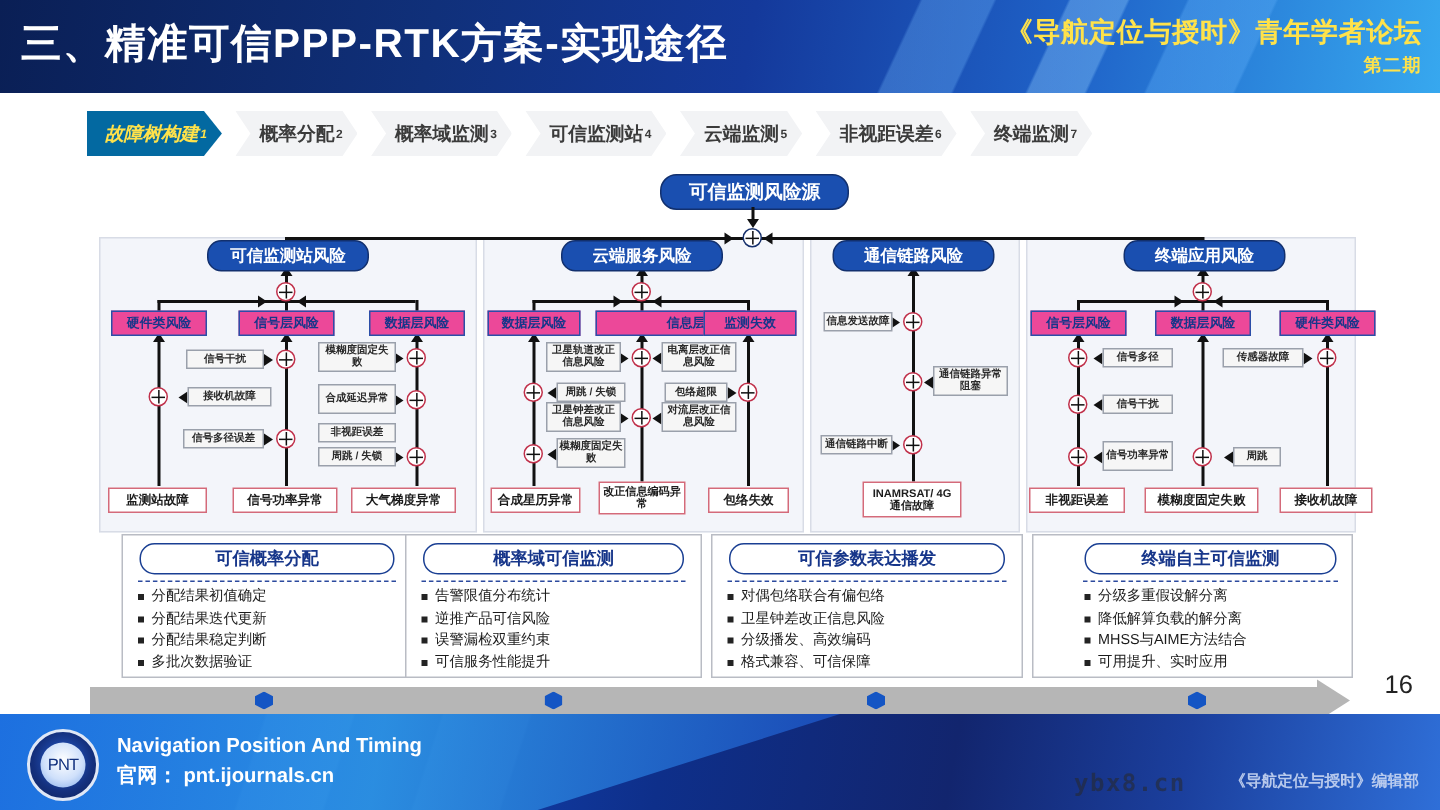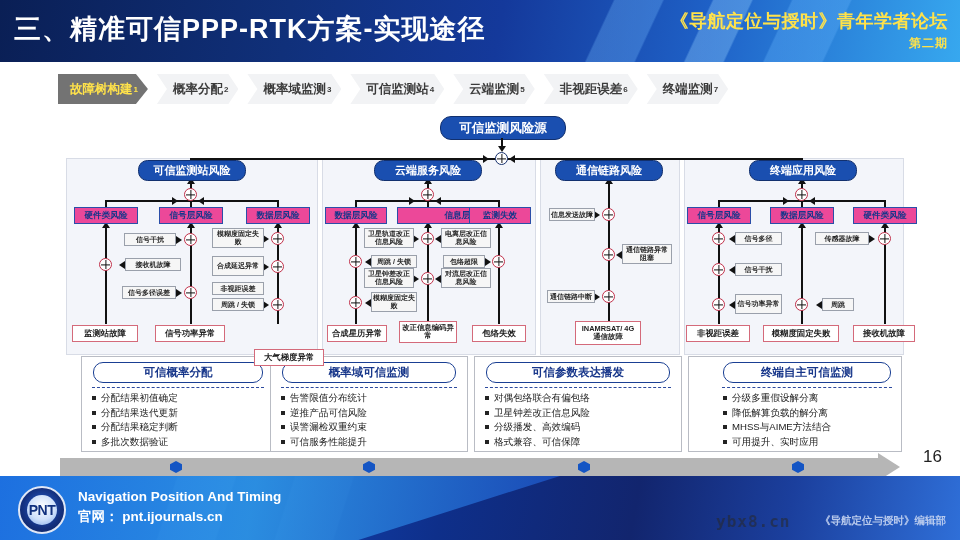--- a/index.html
+++ b/index.html
@@ -40,23 +40,24 @@
     position:absolute;left:58px;top:74px;width:846px;height:30px;
     display:flex;align-items:stretch;
   }
   .tab{
     position:relative;height:30px;display:flex;align-items:center;justify-content:center;
     background:#f2f3f5;color:#3b3b3b;font-size:12.5px;font-weight:bold;
     margin-right:9px;padding:0 10px 0 16px;white-space:nowrap;
     clip-path:polygon(0 0, calc(100% - 10px) 0, 100% 50%, calc(100% - 10px) 100%, 0 100%, 10px 50%);
   }
   .tab:first-child{
-    background:#737373;color:#ffe24a;
+    background:#0369a1;color:#ffe24a;
     clip-path:polygon(0 0, calc(100% - 12px) 0, 100% 50%, calc(100% - 12px) 100%, 0 100%);
     padding-left:12px;
+    font-style:italic;
   }
   .tab .sup{font-size:8px;vertical-align:super;margin-left:1px;font-weight:bold;}
 
   
   .diagram{
     position:absolute;left:0;top:108px;width:960px;height:250px;
   }
   .root-node{
     position:absolute;left:440px;top:8px;width:124px;height:22px;
     background:#1a4fb0;border:1.5px solid #12306e;border-radius:11px;
@@ -192,21 +193,21 @@
   }
   .logo{
     position:absolute;left:18px;top:10px;width:44px;height:44px;border-radius:50%;
     background:radial-gradient(circle at 50% 45%,#2a63d8 0%,#14307e 60%,#0d1f55 100%);
     border:2px solid #dfe7f6;display:flex;align-items:center;justify-content:center;
   }
   .logo .inner{
     width:30px;height:30px;border-radius:50%;
     background:radial-gradient(circle at 50% 40%,#ffffff 0%,#cfe0fb 55%,#7fa8e8 100%);
     display:flex;align-items:center;justify-content:center;
-    font-size:14px;font-weight:bold;color:#11307e;letter-spacing:-0.5px;
+    font-size:11px;font-weight:normal;color:#11307e;letter-spacing:-0.5px;
   }
   .footer-line1{
     position:absolute;left:78px;top:13px;color:#fff;font-size:13.5px;font-weight:bold;
   }
   .footer-line2{
     position:absolute;left:78px;top:32px;color:#fff;font-size:13.5px;font-weight:bold;
   }
   .footer-right{
     position:absolute;right:14px;top:38px;color:#c8d6f2;font-size:10.5px;font-weight:bold;
     opacity:.9;
@@ -315,21 +316,21 @@
     <div class="gate" style="left:271px;top:152px;"></div>
     <div class="leafbox" style="left:212px;top:148px;width:52px;height:20px;">合成延迟异常</div>
     <div class="arw-right" style="left:263px;top:155px;"></div>
     <div class="leafbox" style="left:212px;top:174px;width:52px;height:13px;">非视距误差</div>
     <div class="gate" style="left:271px;top:190px;"></div>
     <div class="leafbox" style="left:212px;top:190px;width:52px;height:13px;">周跳 / 失锁</div>
     <div class="arw-right" style="left:263px;top:193px;"></div>
 
     <div class="basebox" style="left:72px;top:217px;width:66px;">监测站故障</div>
     <div class="basebox" style="left:155px;top:217px;width:70px;">信号功率异常</div>
-    <div class="basebox" style="left:254px;top:217px;width:70px;margin-top:24px;">大气梯度异常</div>
+    <div class="basebox" style="left:234px;top:217px;width:70px;">大气梯度异常</div>
 
     <div class="branch-panel bp2"></div>
     <div class="branch-head" style="left:374px;top:52px;width:106px;">云端服务风险</div>
     <div class="vline" style="left:427px;top:71px;height:12px;"></div>
     <div class="arw-up" style="left:424px;top:70px;"></div>
     <div class="gate" style="left:421px;top:80px;"></div>
     <div class="hline" style="left:355px;top:92px;width:143px;"></div>
     <div class="arw-right" style="left:409px;top:88.5px;"></div>
     <div class="arw-left" style="left:435px;top:88.5px;"></div>
     <div class="vline" style="left:355px;top:92px;height:8px;"></div>

